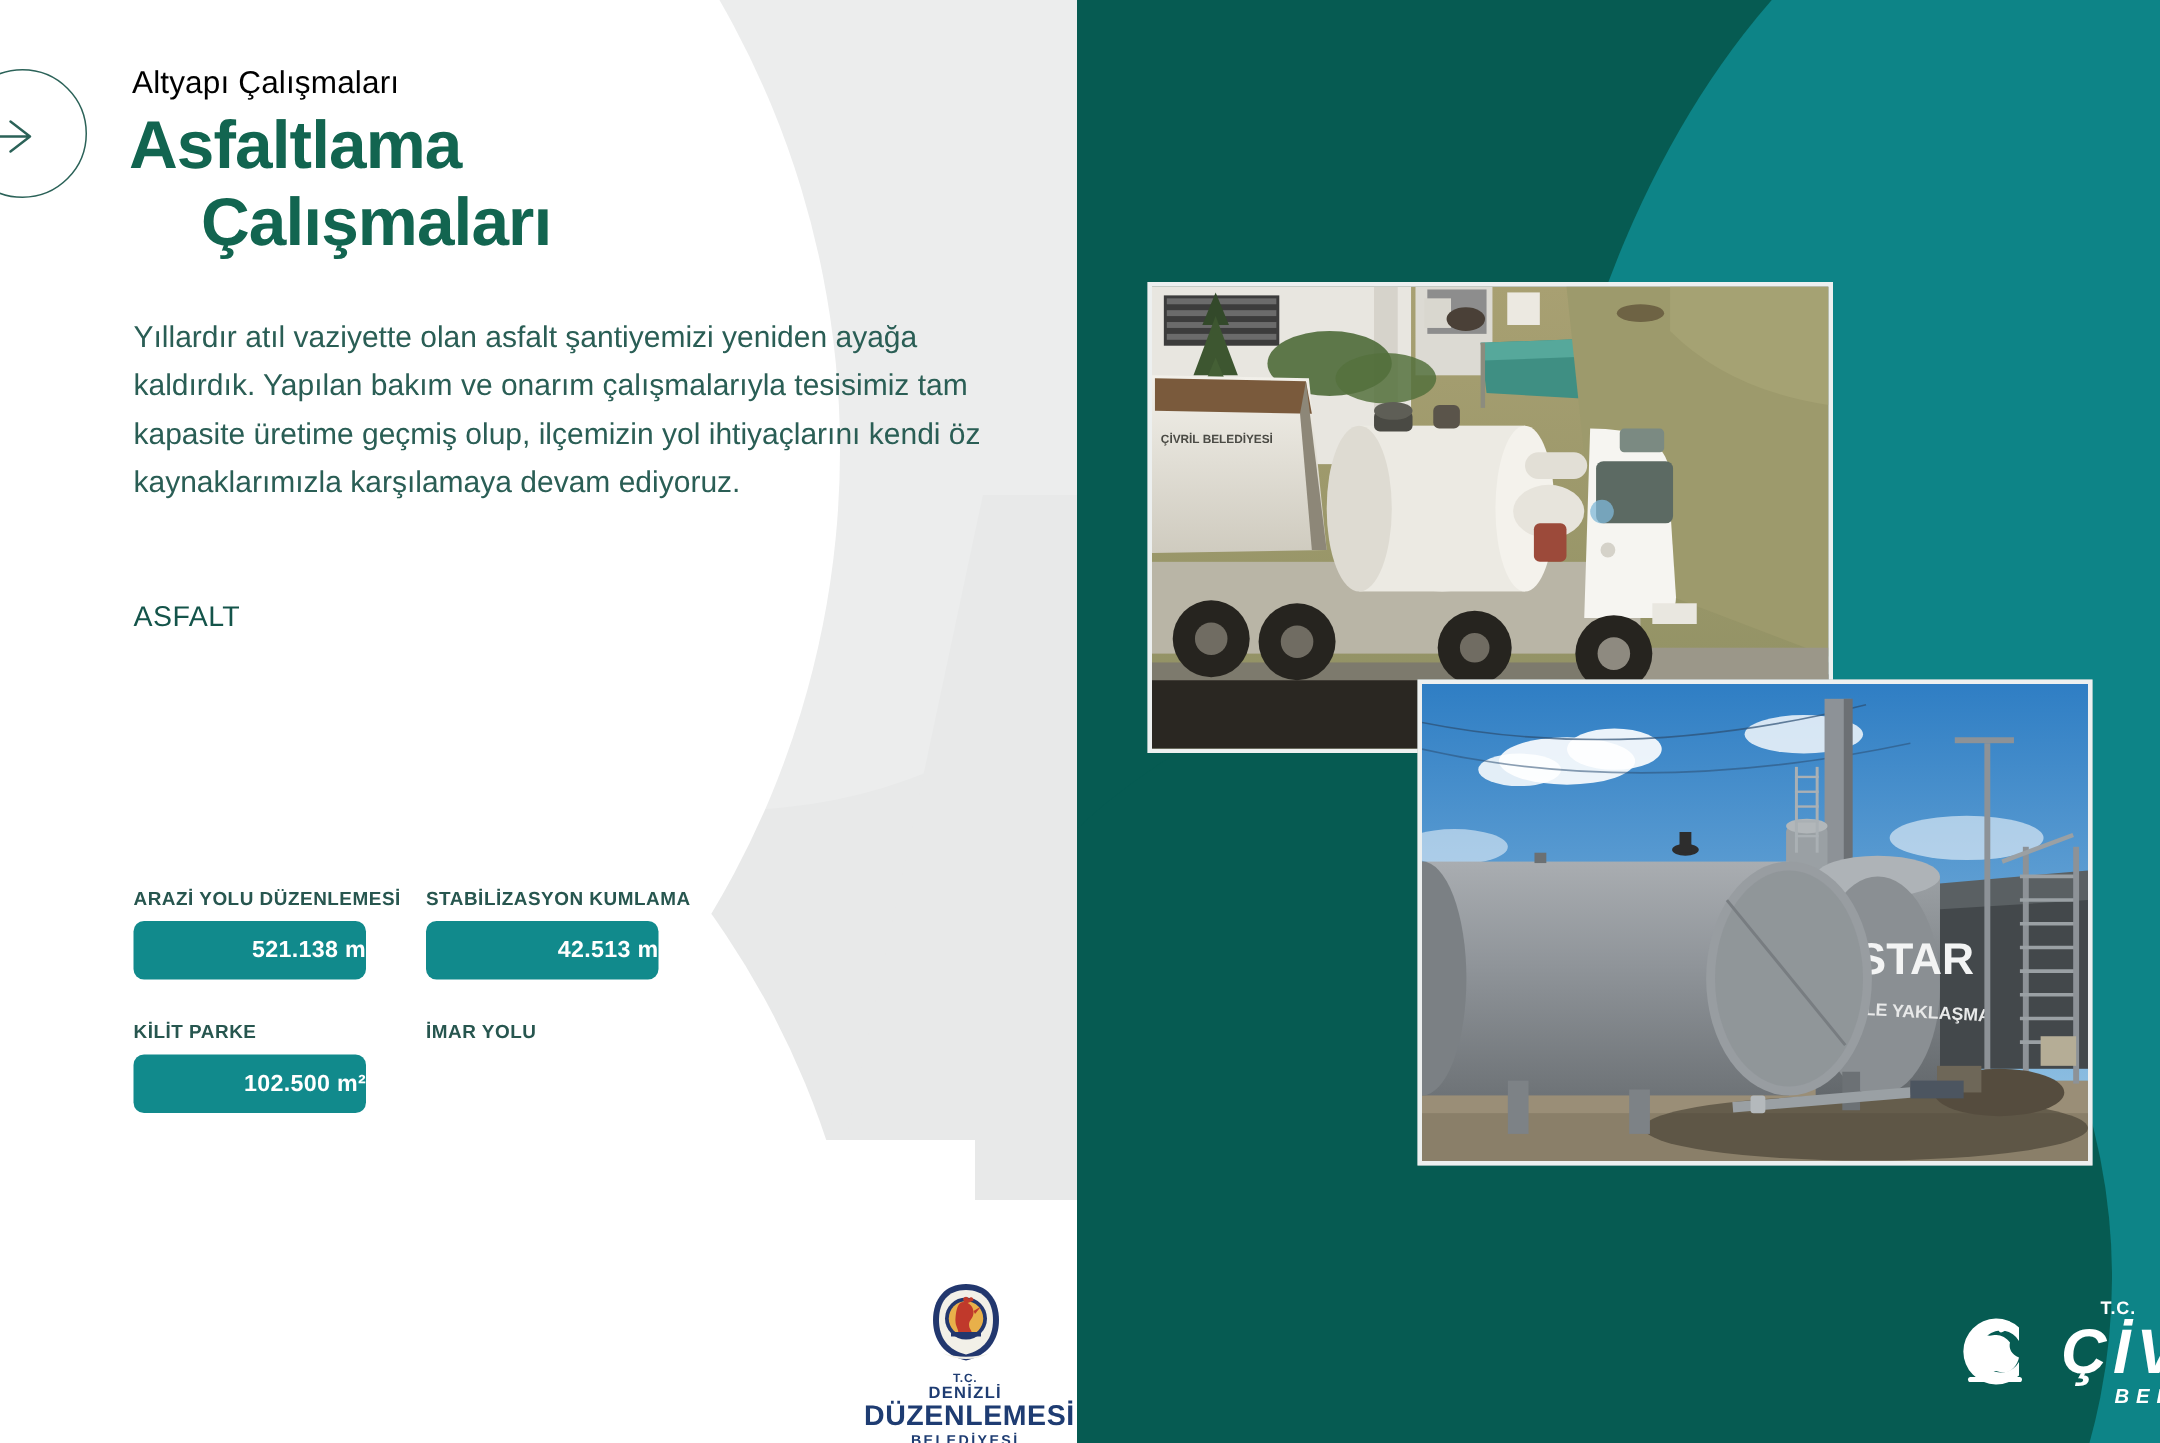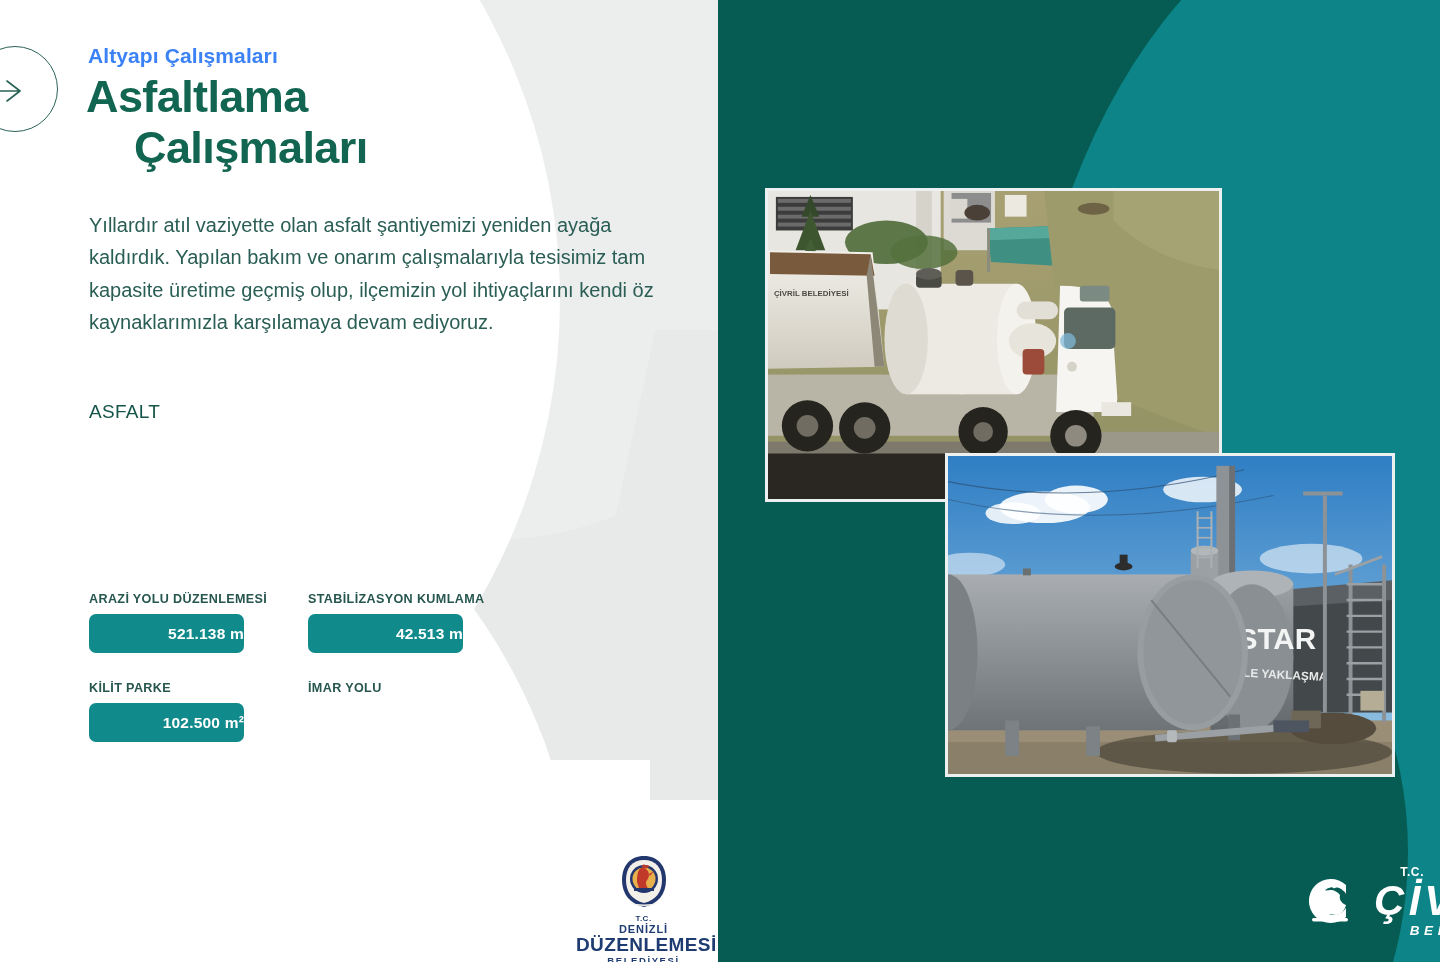--- a/index.html
+++ b/index.html
@@ -38,38 +38,38 @@
   .bg-gray-sliver { position:absolute; left:600px; top:330px; width:200px; height:520px;
     background:#e8e9e9; transform:skewX(-12deg); }
 
   .left-content { position:absolute; inset:0; z-index:5; }
 
   
   .arrow-circle { position:absolute; left:-28px; top:46px; width:86px; height:86px;
     border:1.4px solid #2b6258; border-radius:50%; }
   .arrow-glyph { position:absolute; left:-26px; top:80px; width:76px; height:22px; }
 
-  .eyebrow { position:absolute; left:88px; top:44px; font-size:21px; font-weight:700;
-    color:#3b82f6; letter-spacing:.1px; }
+  .eyebrow { position:absolute; left:88px; top:44px; font-size:21px; font-weight:400;
+    color:#000000; letter-spacing:.1px; }
   .headline { position:absolute; left:86px; top:72px; font-size:45px; line-height:1.13;
     font-weight:800; color:#126550; letter-spacing:-.6px; }
   .headline .l2 { display:block;margin-left:48px; }
 
   .body-copy { position:absolute; left:89px; top:209px; width:565px;
     font-size:20px; line-height:1.62; color:#2a5e55; font-weight:400; }
 
   .asfalt-label { position:absolute; left:89px; top:401px; font-size:19px;
     font-weight:500; color:#14544a; letter-spacing:.3px; }
   .asfalt-badge { position:absolute; left:89px; top:440px; width:258px; height:62px;
     background:#4d8609; border-radius:8px; display:flex; align-items:center;
     justify-content:center; color:#fff; font-size:25px; font-weight:700;
     letter-spacing:.2px; }
 
   .stats { position:absolute; left:89px; top:592px; width:480px; }
-  .stat-row { display:flex; gap:64px; margin-bottom:28px; }
+  .stat-row { display:flex; gap:40px; margin-bottom:28px; }
   .stat-cell { width:155px; }
   .stat-label { font-size:12.6px; font-weight:700; color:#27564f;
     letter-spacing:.35px; margin-bottom:8px; white-space:nowrap; }
   .stat-badge { height:39px; background:#118a8c; border-radius:7px;
     display:flex; align-items:center; justify-content:flex-end; color:#fff;
     font-size:15.5px; font-weight:700; letter-spacing:.2px; }
 
   
   .denizli-logo { position:absolute; left:576px; top:854px; width:135px; text-align:center; }
   .dz-crest { width:52px; height:58px; margin:0 auto 2px; position:relative; }

